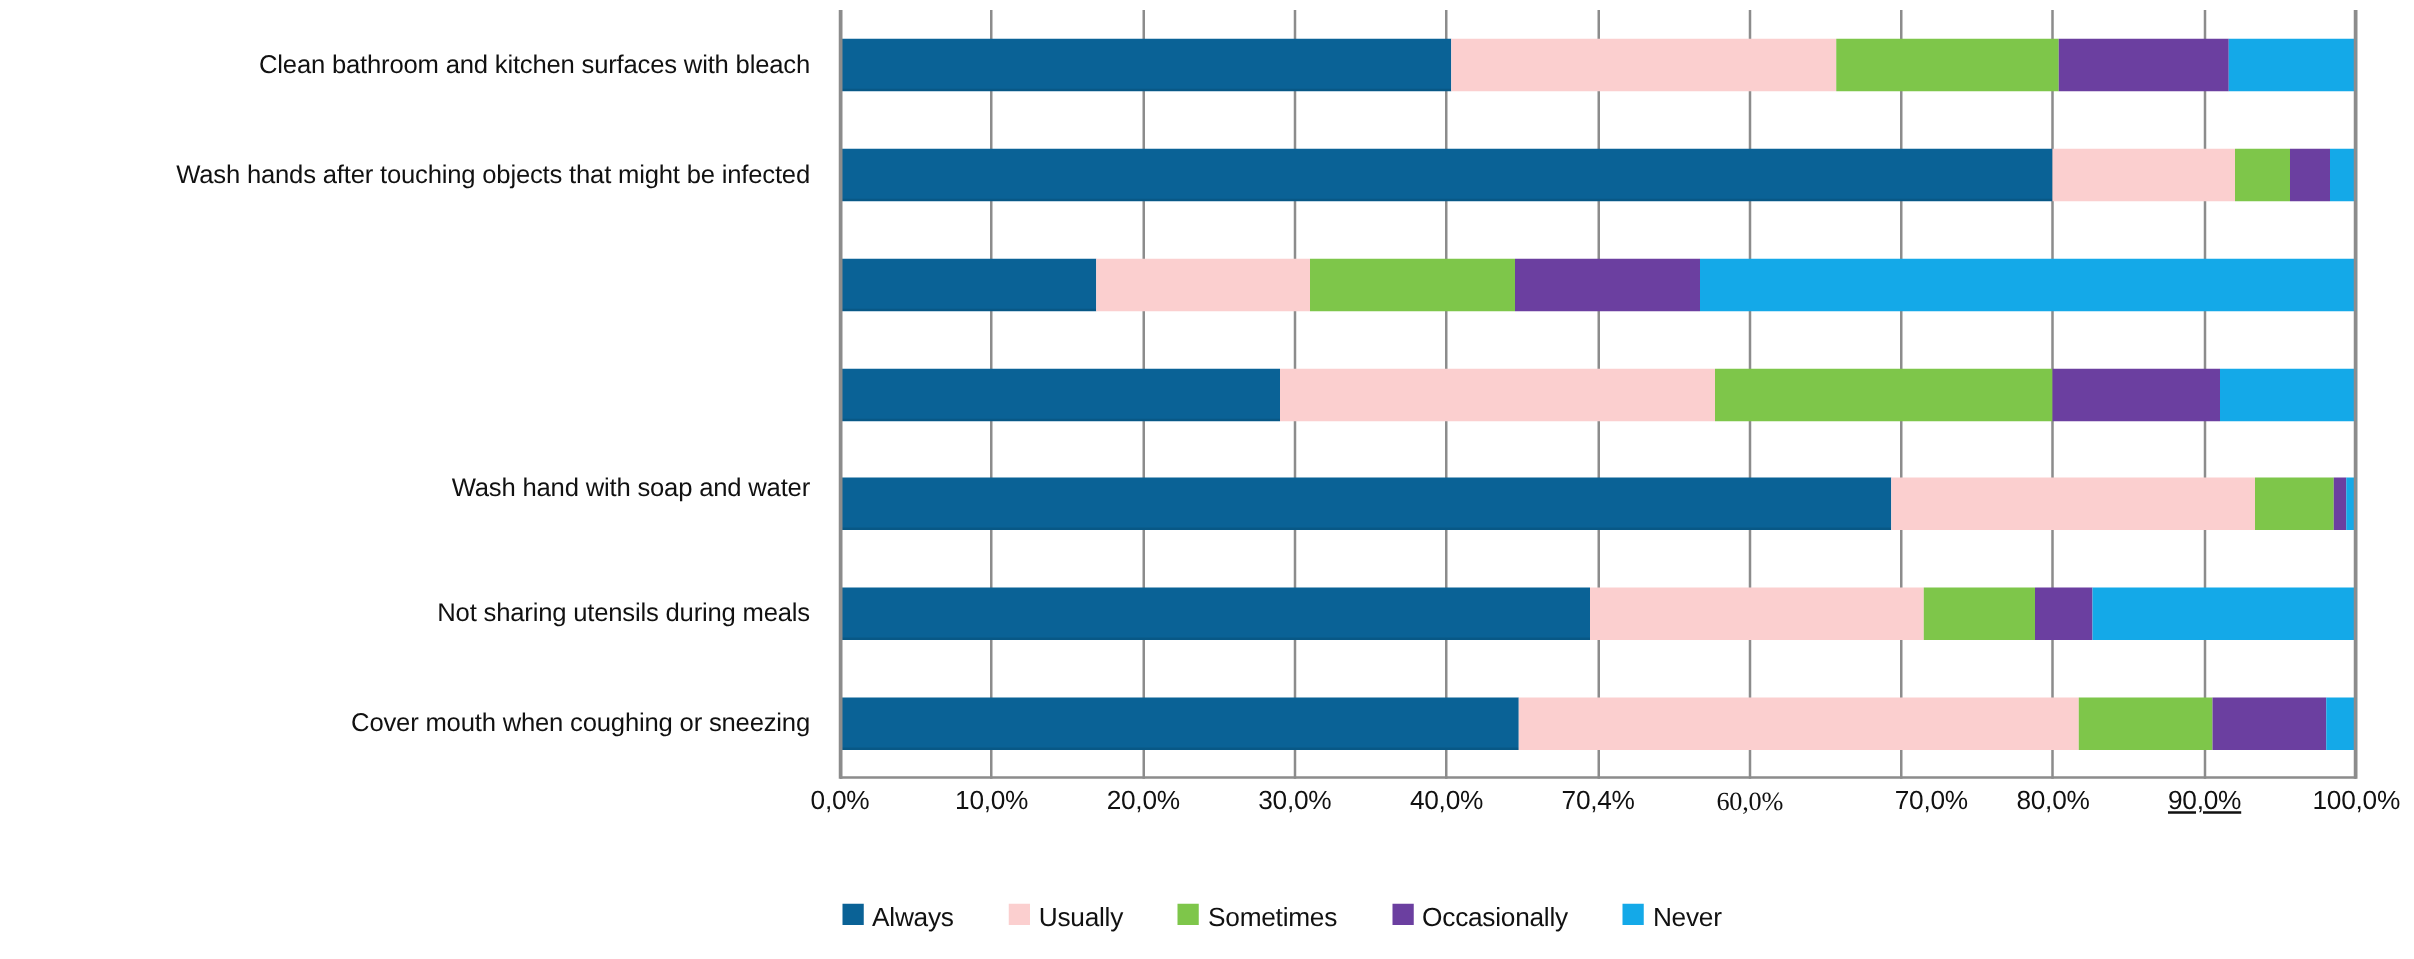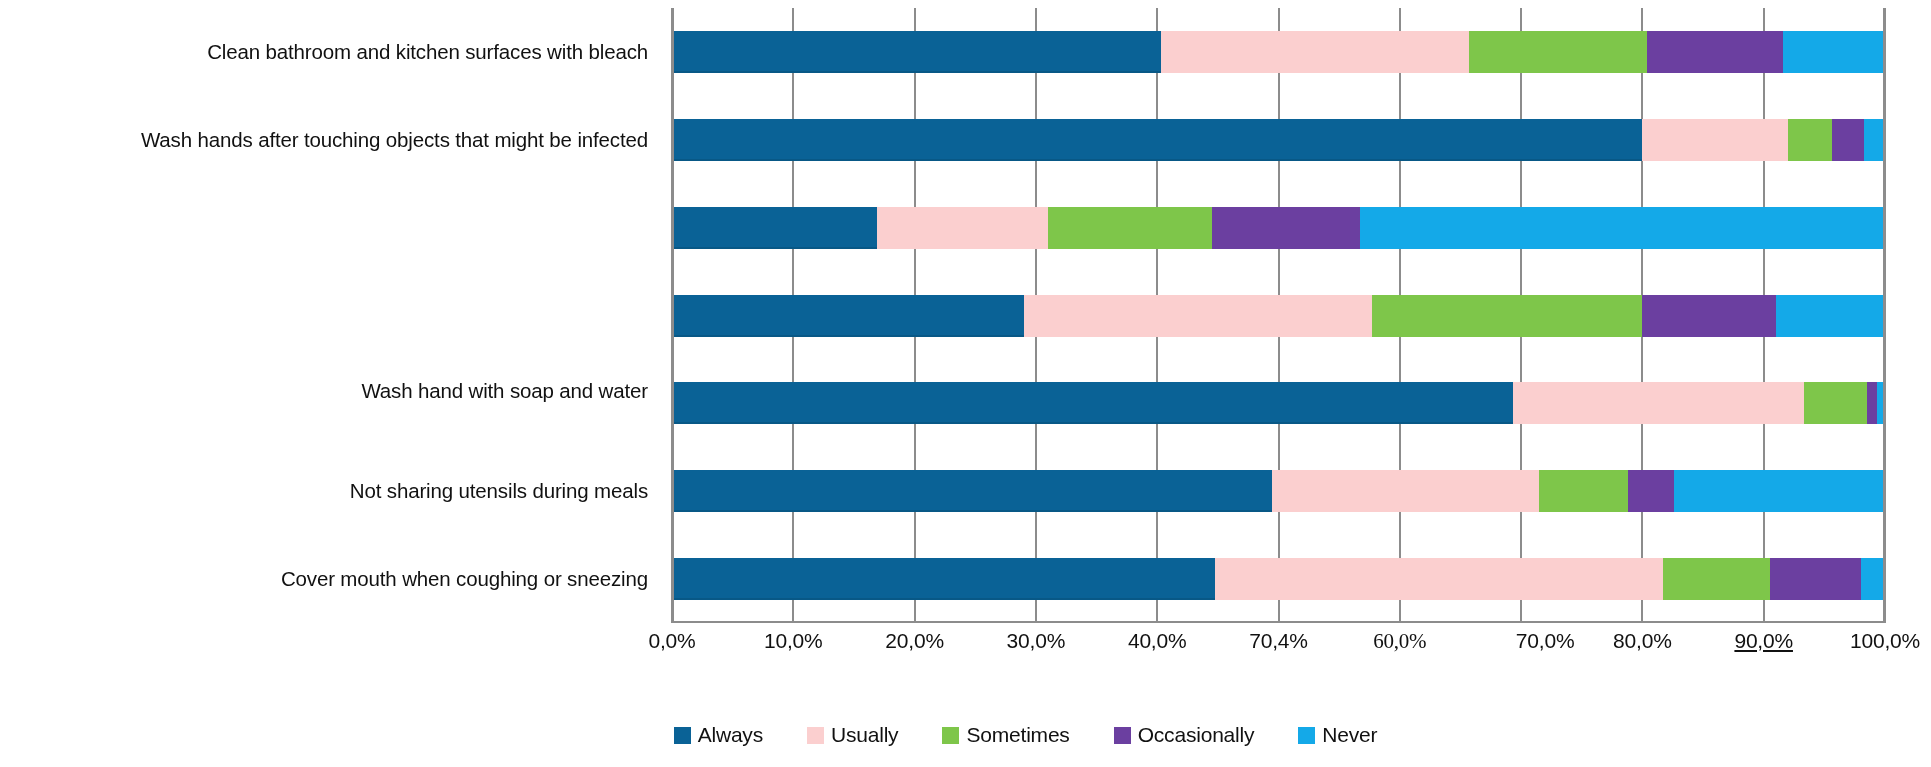--- a/index.html
+++ b/index.html
@@ -119,21 +119,21 @@
     height: 46px;
     display: flex;
     align-items: center;
     justify-content: center;
     gap: 44px;
     padding-left: 120px;
     box-sizing: border-box;
   }
   .legend-item {
     display: flex;
-    align-items: center;
+    align-items: flex-start;
     gap: 7px;
   }
   .legend-swatch {
     width: 17px;
     height: 17px;
     flex: 0 0 auto;
   }
   .legend-text {
     font-size: 21px;
     line-height: 24px;

